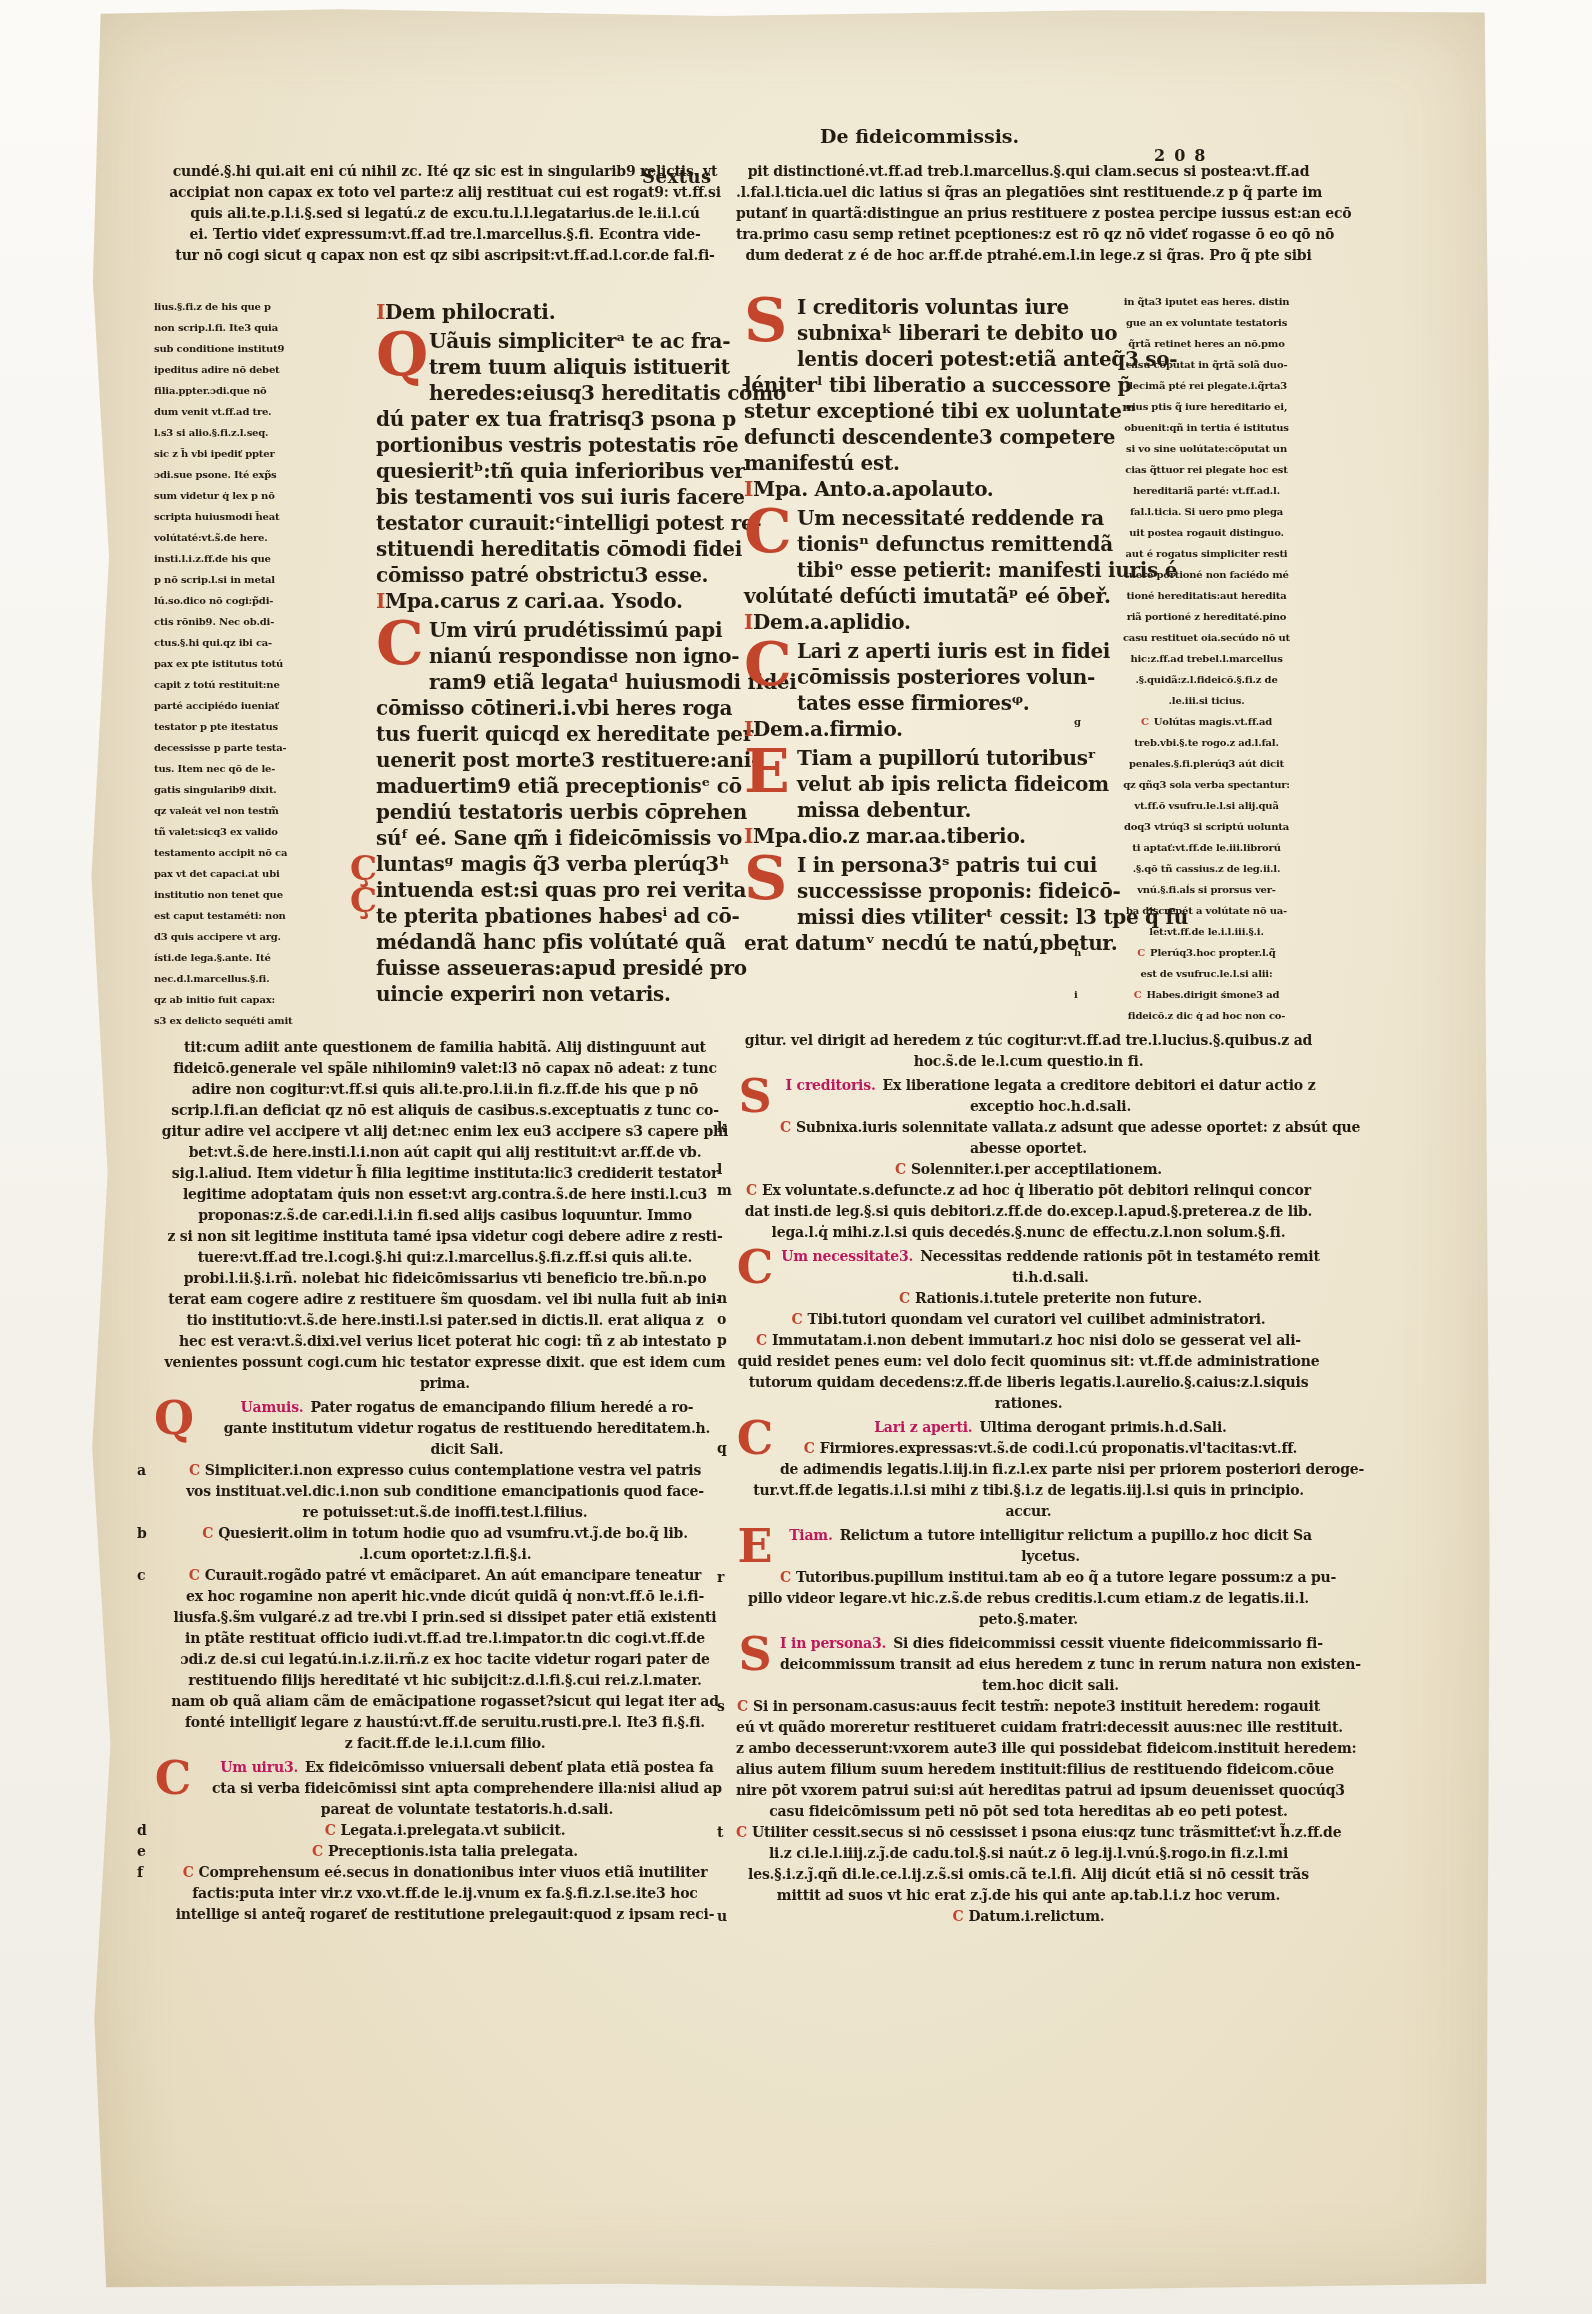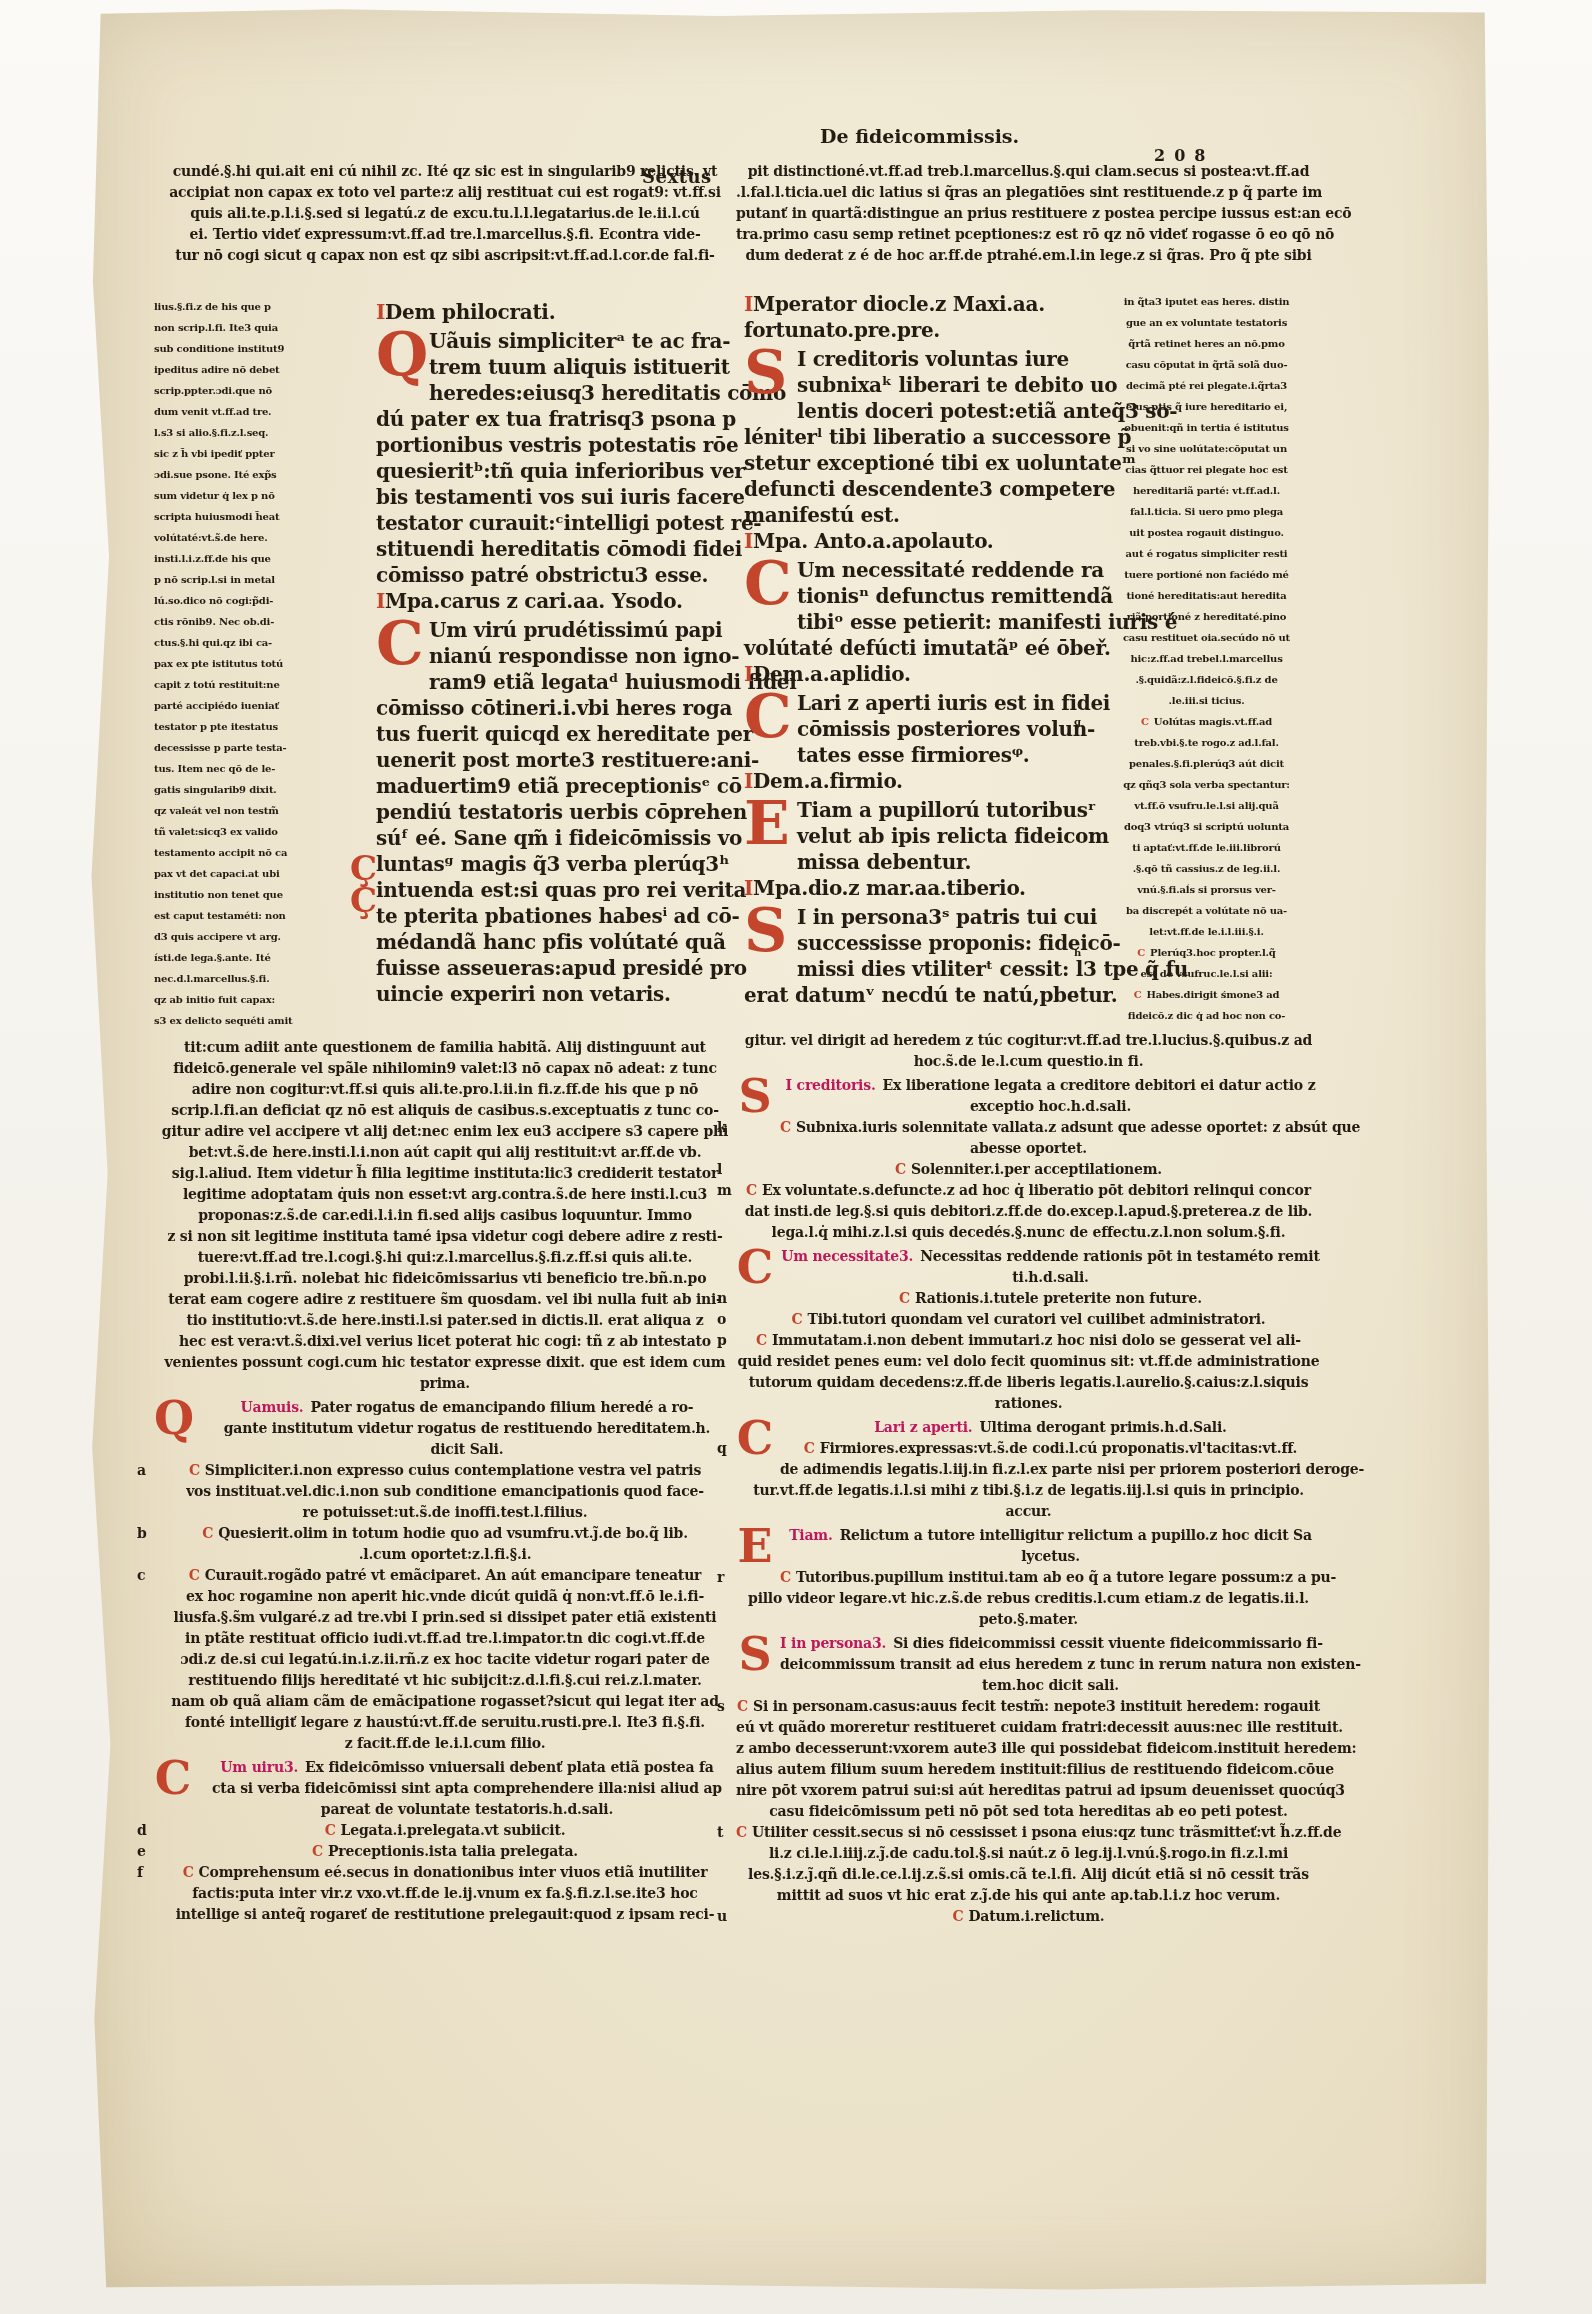--- a/index.html
+++ b/index.html
@@ -71,21 +71,21 @@
       <div class="line">dum dederat z é de hoc ar.ff.de ptrahé.em.l.in lege.z si q̃ras. Pro q̃ pte sibi</div>
     </div>
   </div>
 
 <div class="abs ink glosscol" style="left:154px;top:296px;width:219px;">
     <div class="plain">
       <div class="line">lius.§.fi.z de his que p</div>
       <div class="line">non scrip.l.fi. Ite3 quia</div>
       <div class="line">sub conditione institut9</div>
       <div class="line">ipeditus adire nō debet</div>
-      <div class="line">scrip.ppter.ɔdi.que nō</div>
+      <div class="line">filia.ppter.ɔdi.que nō</div>
       <div class="line">dum venit vt.ff.ad tre.</div>
       <div class="line">l.s3 si alio.§.fi.z.l.seq.</div>
       <div class="line">sic z h̃ vbi ipediť ppter</div>
       <div class="line">ɔdi.sue psone. Ité exp̃s</div>
       <div class="line">sum videtur q̇ lex p nō</div>
       <div class="line">scripta huiusmodi h̃eat</div>
       <div class="line">volútaté:vt.s̃.de here.</div>
       <div class="line">insti.l.i.z.ff.de his que</div>
       <div class="line">p nō scrip.l.si in metal</div>
       <div class="line">lú.so.dico nō cogi:p̃di-</div>
@@ -193,24 +193,20 @@
       <div class="line">súᶠ eé. Sane qm̃ i fideicōmissis vo</div>
       <div class="line">luntasᵍ magis q̃3 verba plerúq3ʰ</div>
       <div class="line">intuenda est:si quas pro rei verita</div>
       <div class="line">te pterita pbationes habesⁱ ad cō-</div>
       <div class="line">médandã hanc pfis volútaté quã</div>
       <div class="line">fuisse asseueras:apud presidé pro</div>
       <div class="line">uincie experiri non vetaris.</div>
     </div>
   </div>
 <div class="abs ink bigtext" style="left:744px;top:291px;width:356px;">
-    <div class="txt-heading">
-      <div class="line"><span class="red-init">I</span>Mperator diocle.z Maxi.aa.</div>
-      <div class="line">fortunato.pre.pre.</div>
-    </div>
     <div class="section">
       <span class="drop-cap">S</span>
       <div class="line">I creditoris voluntas iure</div>
       <div class="line">subnixaᵏ liberari te debito uo</div>
       <div class="line">lentis doceri potest:etiã anteq̃3 so-</div>
       <div class="line">léniterˡ tibi liberatio a successore p̃</div>
       <div class="line">stetur exceptioné tibi ex uoluntateᵐ</div>
       <div class="line">defuncti descendente3 competere</div>
       <div class="line">manifestú est.</div>
     </div>

